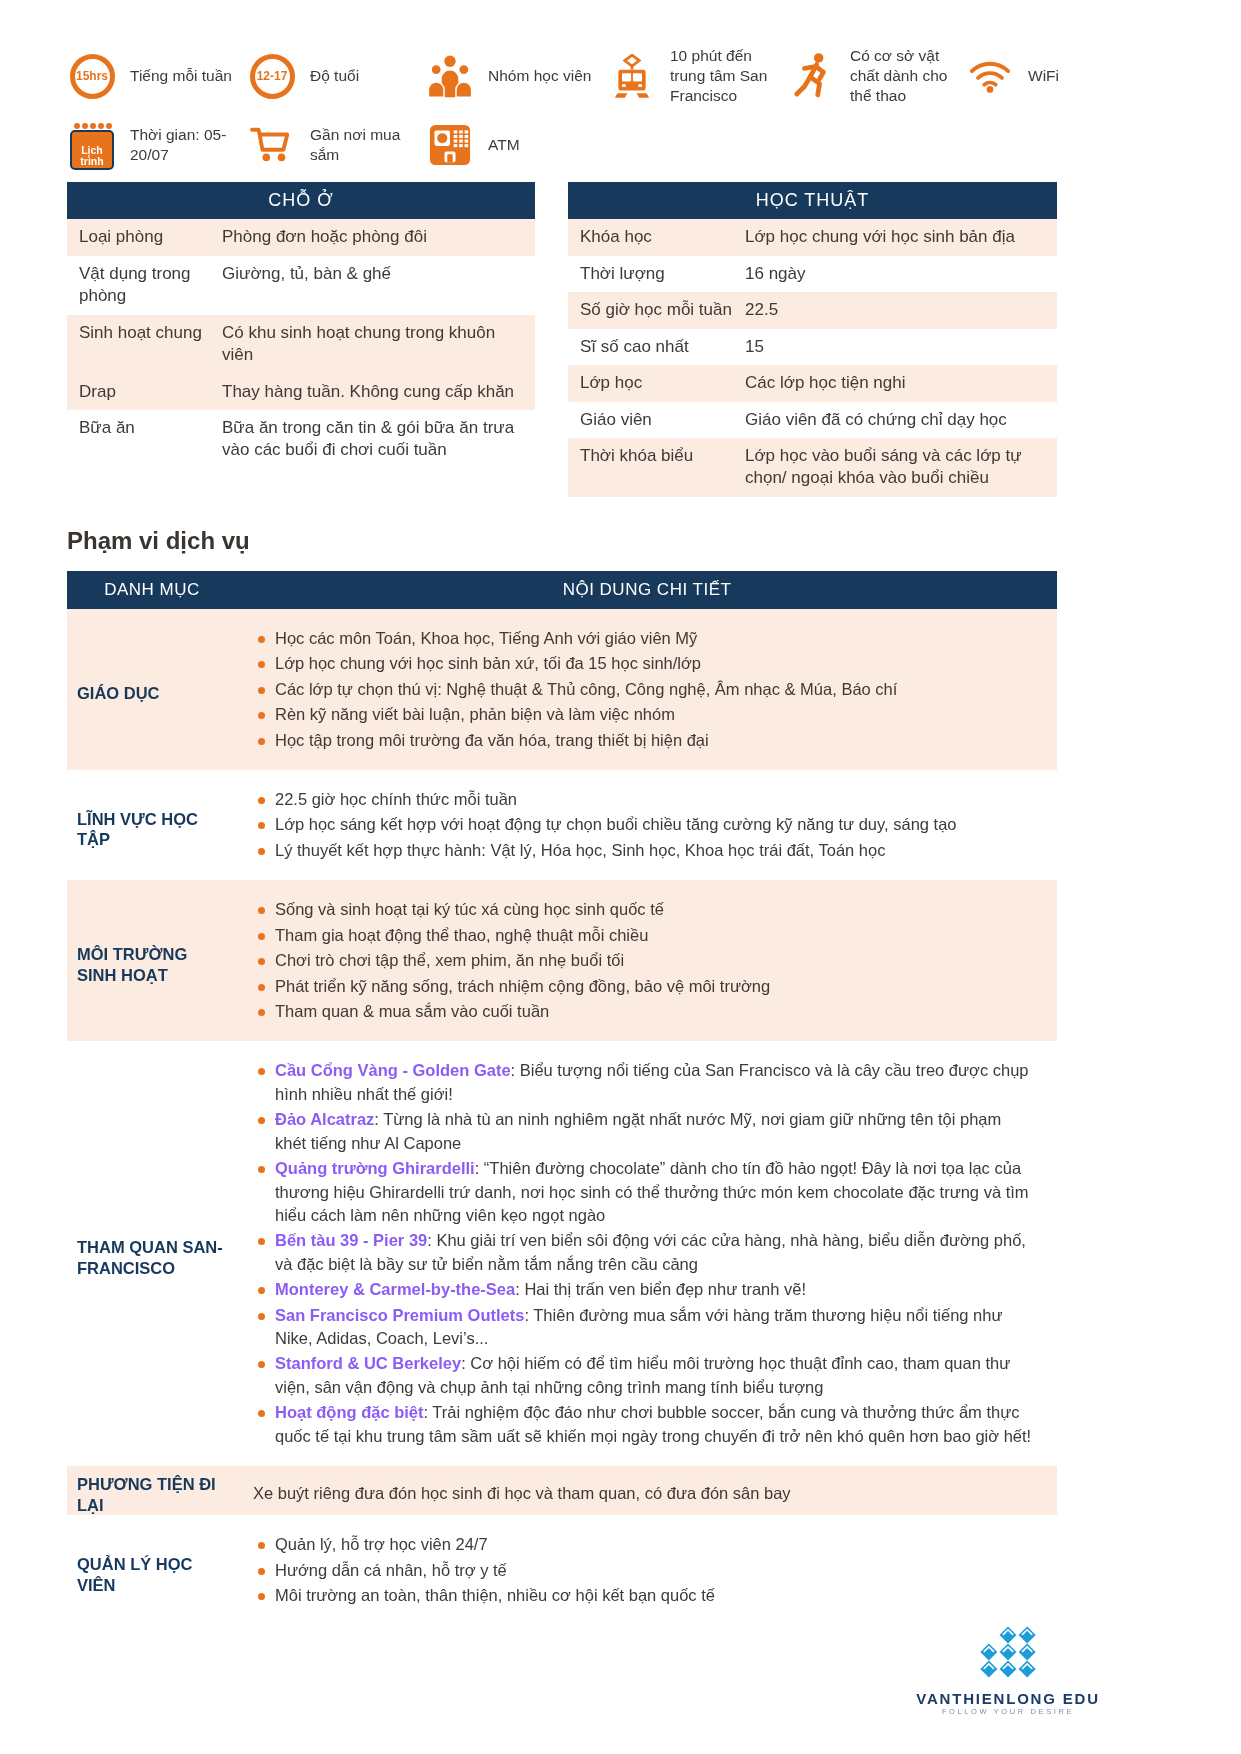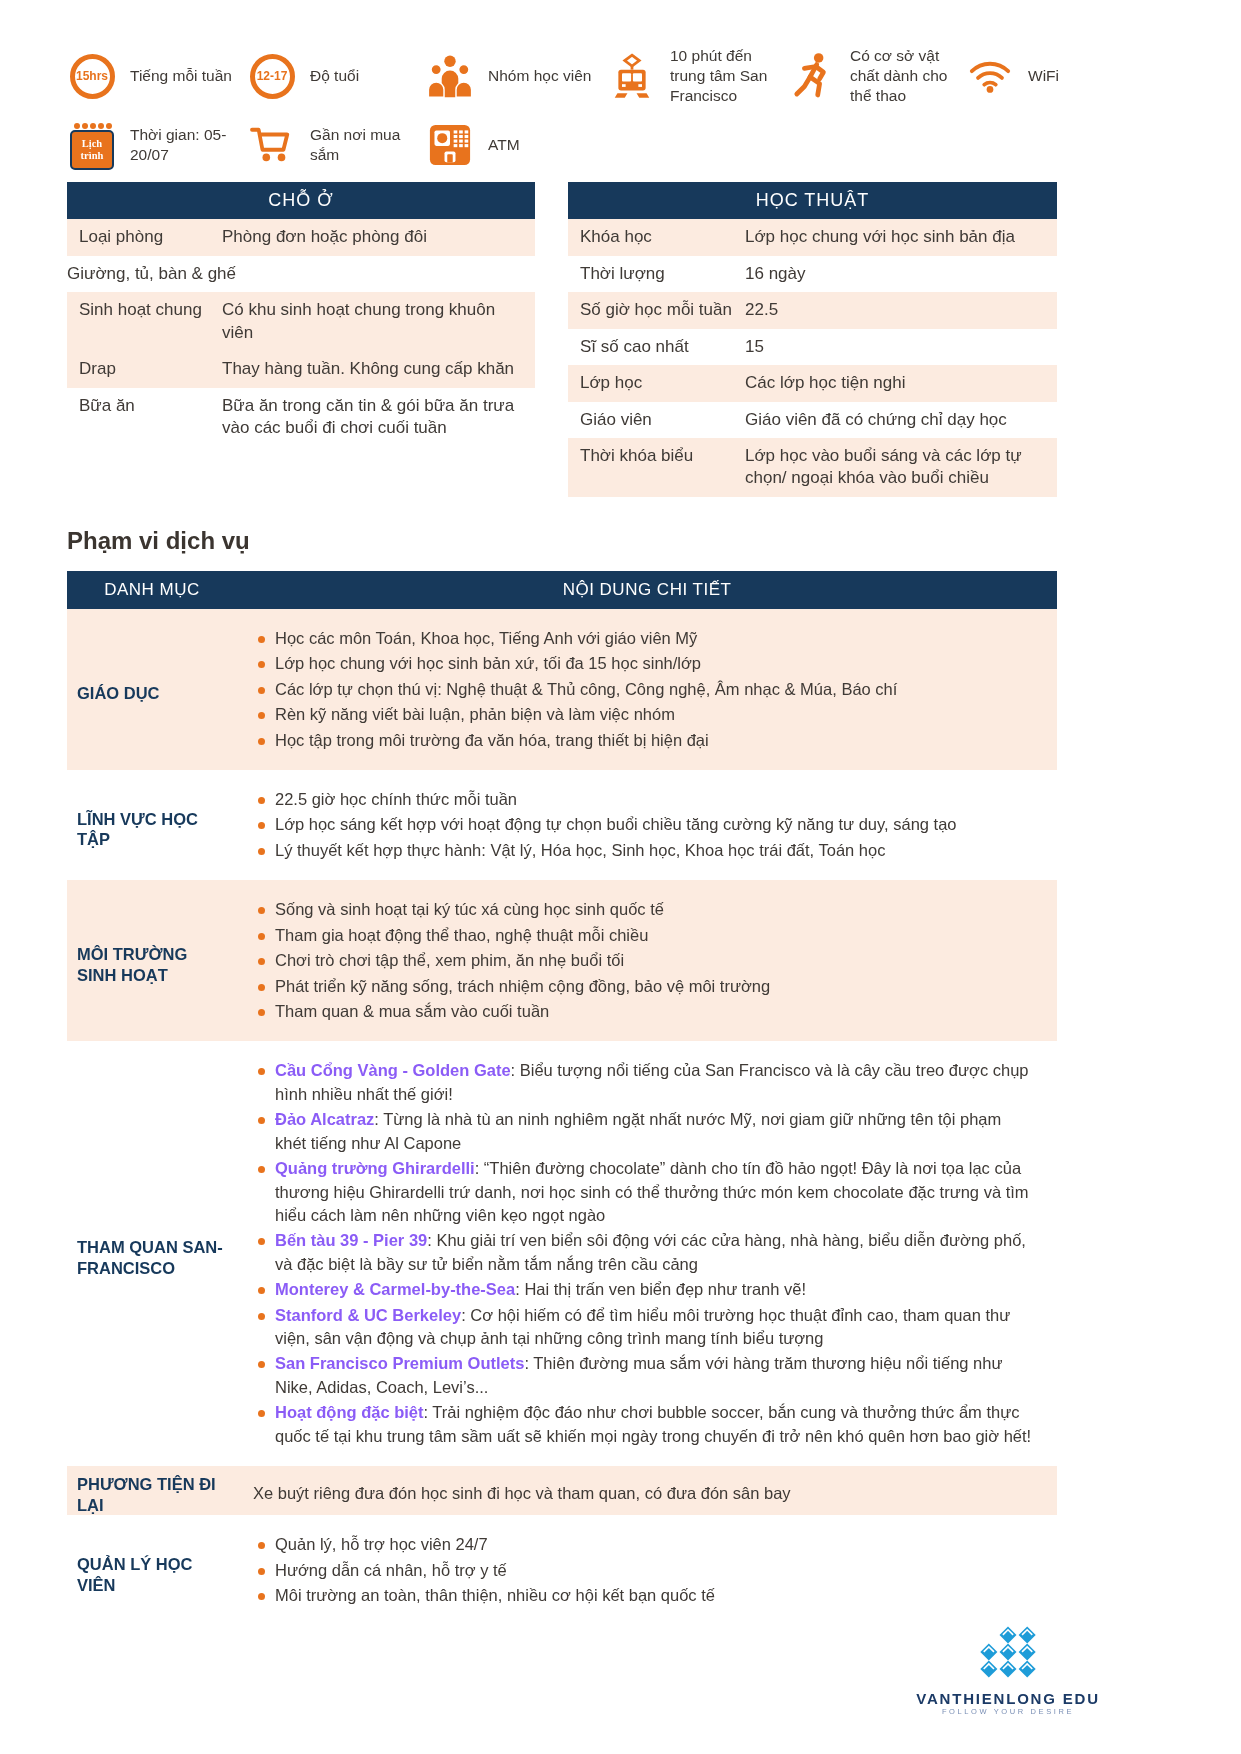--- a/index.html
+++ b/index.html
@@ -21,22 +21,22 @@
 
   
   .hl-grid{display:grid;grid-template-columns:180px 178px 182px 180px 178px auto;align-items:center;}
   .hl-grid + .hl-grid{margin-top:12px;}
   .hl-item{display:flex;align-items:center;gap:13px;min-height:54px;}
   .hl-icon{flex:none;width:50px;display:flex;align-items:center;justify-content:center;}
   .hl-label{font-size:15.5px;line-height:1.3;max-width:122px;}
   .ring-badge{display:flex;align-items:center;justify-content:center;width:45px;height:45px;
     border:5px solid var(--orange);border-radius:50%;color:var(--orange);font-weight:700;font-size:12px;}
   .cal-icon{position:relative;width:44px;height:40px;margin-top:9px;background:var(--orange);
-    border:2px solid var(--navy);border-radius:5px;display:flex;align-items:center;justify-content:center;
-    text-align:center;color:#fff;font-weight:700;font-size:10.5px;line-height:1.1;font-family:Liberation Serif, serif;}
+    border:2px solid var(--navy);border-radius:5px;display:flex;align-items:flex-end;justify-content:center;
+    text-align:center;color:#fff;font-weight:700;font-size:10.5px;line-height:1.1;}
   .cal-icon .cal-text{width:32px;}
   .cal-icon::before{content:"";position:absolute;top:-9px;left:2px;width:6px;height:6px;border-radius:50%;
     background:var(--orange);
     box-shadow:8px 0 var(--orange),16px 0 var(--orange),24px 0 var(--orange),32px 0 var(--orange);}
 
   
   .tables{display:flex;gap:33px;margin-top:10px;}
   .info-table.left{width:468px;}
   .info-table.right{width:489px;}
   .info-header{background:var(--navy);color:#fff;text-align:center;font-size:18px;
@@ -205,20 +205,21 @@
 
     <div class="tables">
       <section class="info-table left">
         <header class="info-header">CHỖ Ở</header>
         <div id="acc-rows">
             <div class="kv-row stripe">
               <div class="kv-label">Loại phòng</div>
               <div class="kv-value">Phòng đơn hoặc phòng đôi</div>
             </div>
             <div class="kv-row">
+              <div class="kv-label">Vật dụng trong phòng</div>
               <div class="kv-value">Giường, tủ, bàn &amp; ghế</div>
             </div>
             <div class="kv-row stripe">
               <div class="kv-label">Sinh hoạt chung</div>
               <div class="kv-value">Có khu sinh hoạt chung trong khuôn viên</div>
             </div>
             <div class="kv-row stripe">
               <div class="kv-label">Drap</div>
               <div class="kv-value">Thay hàng tuần. Không cung cấp khăn</div>
             </div>
@@ -315,22 +316,22 @@
             <div class="svc-cat">
               <span>THAM QUAN SAN-FRANCISCO</span>
             </div>
             <div class="svc-body">
               <ul class="bullets">
                 <li><strong>Cầu Cổng Vàng - Golden Gate</strong><span>: Biểu tượng nổi tiếng của San Francisco và là cây cầu treo được chụp hình nhiều nhất thế giới!</span></li>
                 <li><strong>Đảo Alcatraz</strong><span>: Từng là nhà tù an ninh nghiêm ngặt nhất nước Mỹ, nơi giam giữ những tên tội phạm khét tiếng như Al Capone</span></li>
                 <li><strong>Quảng trường Ghirardelli</strong><span>: “Thiên đường chocolate” dành cho tín đồ hảo ngọt! Đây là nơi tọa lạc của thương hiệu Ghirardelli trứ danh, nơi học sinh có thể thưởng thức món kem chocolate đặc trưng và tìm hiểu cách làm nên những viên kẹo ngọt ngào</span></li>
                 <li><strong>Bến tàu 39 - Pier 39</strong><span>: Khu giải trí ven biển sôi động với các cửa hàng, nhà hàng, biểu diễn đường phố, và đặc biệt là bầy sư tử biển nằm tắm nắng trên cầu cảng</span></li>
                 <li><strong>Monterey &amp; Carmel-by-the-Sea</strong><span>: Hai thị trấn ven biển đẹp như tranh vẽ!</span></li>
+                <li><strong>San Francisco Premium Outlets</strong><span>: Thiên đường mua sắm với hàng trăm thương hiệu nổi tiếng như Nike, Adidas, Coach, Levi’s...</span></li>
                 <li><strong>Stanford &amp; UC Berkeley</strong><span>: Cơ hội hiếm có để tìm hiểu môi trường học thuật đỉnh cao, tham quan thư viện, sân vận động và chụp ảnh tại những công trình mang tính biểu tượng</span></li>
-                <li><strong>San Francisco Premium Outlets</strong><span>: Thiên đường mua sắm với hàng trăm thương hiệu nổi tiếng như Nike, Adidas, Coach, Levi’s...</span></li>
                 <li><strong>Hoạt động đặc biệt</strong><span>: Trải nghiệm độc đáo như chơi bubble soccer, bắn cung và thưởng thức ẩm thực quốc tế tại khu trung tâm sầm uất sẽ khiến mọi ngày trong chuyến đi trở nên khó quên hơn bao giờ hết!</span></li>
               </ul>
             </div>
           </div>
           <div class="svc-row stripe">
             <div class="svc-cat">
               <span>PHƯƠNG TIỆN ĐI LẠI</span>
             </div>
             <div class="svc-body">
               <div class="plain">Xe buýt riêng đưa đón học sinh đi học và tham quan, có đưa đón sân bay</div>

